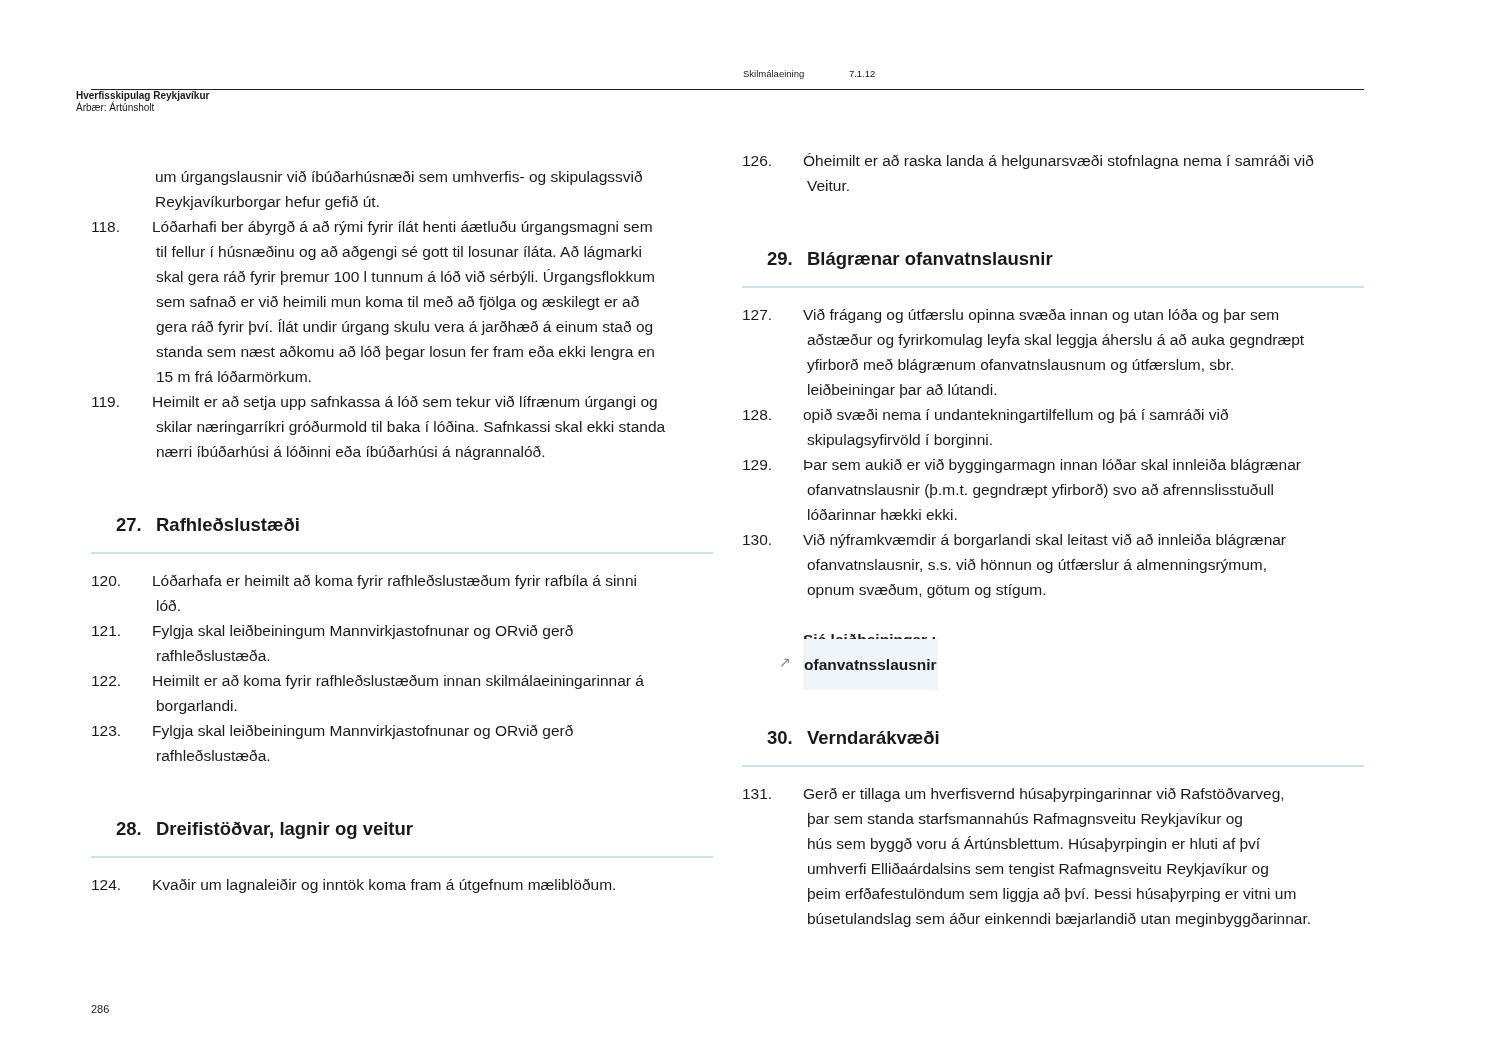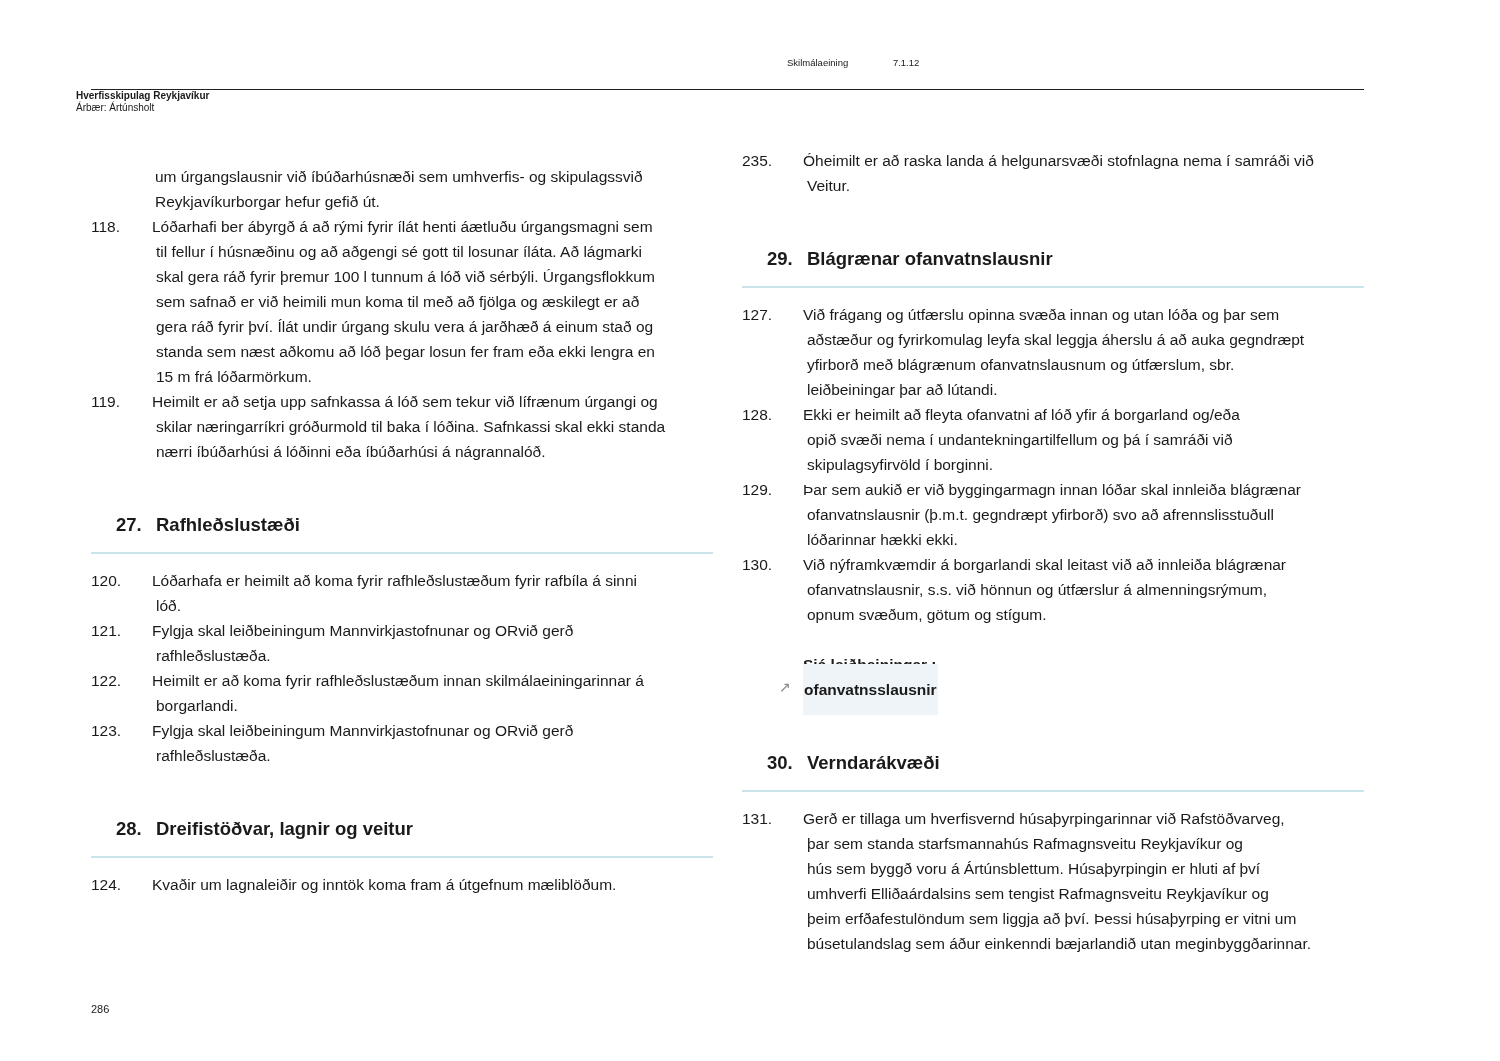--- a/index.html
+++ b/index.html
@@ -2,21 +2,21 @@
 <html><head>
   <meta charset="utf-8">
   <style>
     html, body { margin: 0; padding: 0; background: #ffffff; }
     body {
       width: 1500px; height: 1061px; position: relative; overflow: hidden;
       font-family: "Liberation Sans", sans-serif; color: #1a1a1a;
     }
     .header-left { position: absolute; left: 76px; top: 50px; font-size: 10px; line-height: 12px; margin-top: 40px; }
     .header-left .title { font-weight: bold; }
-    .header-mid { position: absolute; left: 743px; top: 57px; font-size: 9.5px; margin-left: 44px; }
+    .header-mid { position: absolute; left: 743px; top: 68px; font-size: 9.5px; }
     .header-mid span { display: inline-block; }
     .header-mid .sec-num { margin-left: 42px; }
     .header-rule { position: absolute; left: 91px; top: 89px; width: 1273px; height: 1px; background: #222; }
 
     .col { position: absolute; width: 622px; }
     .col-left { left: 91px; top: 164px; }
     .col-right { left: 742px; top: 148px; }
 
     .item { display: flex; font-size: 15.5px; line-height: 25px; }
     .item .num { width: 61px; flex: none; }
@@ -122,21 +122,21 @@
   <div class="item">
     <div class="num">124.</div>
     <div class="txt">
         <span class="l">Kvaðir um lagnaleiðir og inntök koma fram á útgefnum mæliblöðum.</span>
       </div>
   </div>
 </div>
 
 <div class="col col-right">
   <div class="item">
-    <div class="num">235.</div>
+    <div class="num">126.</div>
     <div class="txt">
         <span class="l">Óheimilt er að raska landa á helgunarsvæði stofnlagna nema í samráði við</span>
         <span class="l">Veitur.</span>
       </div>
   </div>
 
   <div style="height:50px"></div>
   <div class="section-head">
     <span class="snum">29.</span>
     <span>Blágrænar ofanvatnslausnir</span>
@@ -148,21 +148,20 @@
     <div class="txt">
         <span class="l">Við frágang og útfærslu opinna svæða innan og utan lóða og þar sem</span>
         <span class="l">aðstæður og fyrirkomulag leyfa skal leggja áherslu á að auka gegndræpt</span>
         <span class="l">yfirborð með blágrænum ofanvatnslausnum og útfærslum, sbr.</span>
         <span class="l">leiðbeiningar þar að lútandi.</span>
       </div>
   </div>
   <div class="item">
     <div class="num">128.</div>
     <div class="txt">
-        <span class="l">Ekki er heimilt að fleyta ofanvatni af lóð yfir á borgarland og/eða</span>
         <span class="l">opið svæði nema í undantekningartilfellum og þá í samráði við</span>
         <span class="l">skipulagsyfirvöld í borginni.</span>
       </div>
   </div>
   <div class="item">
     <div class="num">129.</div>
     <div class="txt">
         <span class="l">Þar sem aukið er við byggingarmagn innan lóðar skal innleiða blágrænar</span>
         <span class="l">ofanvatnslausnir (þ.m.t. gegndræpt yfirborð) svo að afrennslisstuðull</span>
         <span class="l">lóðarinnar hækki ekki.</span>

